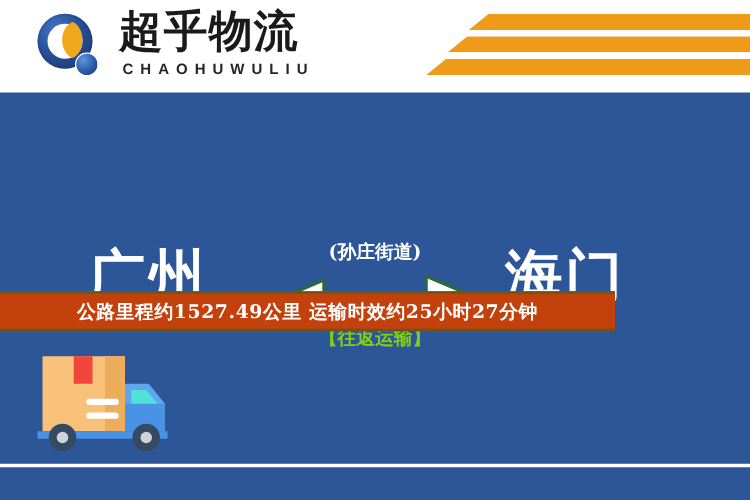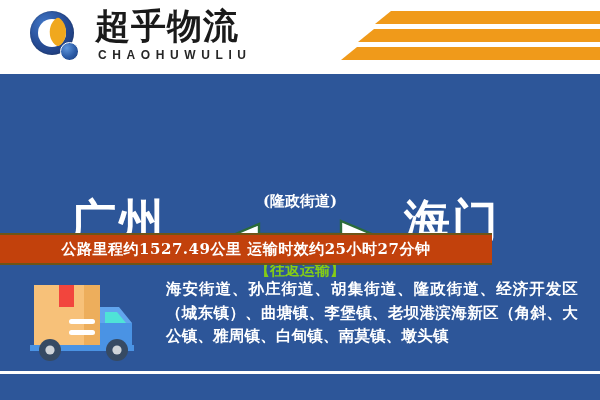--- a/index.html
+++ b/index.html
@@ -229,21 +229,21 @@
 
     <div class="stripe s1" id="stripe-1"></div>
     <div class="stripe s2" id="stripe-2"></div>
     <div class="stripe s3" id="stripe-3"></div>
   </div>
 
   <div id="route">
 
     <div class="city" id="city-origin">广州</div>
 
-    <div id="note-top">(隆政街道)</div>
+    <div id="note-top">(孙庄街道)</div>
 
     <div id="arrow-wrap">
       <svg width="164" height="42" viewBox="0 0 164 42" xmlns="http://www.w3.org/2000/svg">
         <path d="M1 25 L41 8 L41 18 L123 18 L123 5 L163 22 L123 39 L123 28 L41 28 L41 38 Z" fill="#ffffff" stroke="#2b6b3a" stroke-width="2.4" stroke-linejoin="miter"></path>
       </svg>
     </div>
 
     <div id="note-bottom">【往返运输】</div>
 
     <div class="city" id="city-dest">海门</div>
@@ -273,19 +273,18 @@
 
         <rect x="8" y="68" width="104" height="6" fill="#4a93e4"></rect>
 
         <circle cx="28" cy="73" r="11" fill="#364a63"></circle>
         <circle cx="28" cy="73" r="4.6" fill="#cfd4d9"></circle>
         <circle cx="95" cy="73" r="11" fill="#364a63"></circle>
         <circle cx="95" cy="73" r="4.6" fill="#cfd4d9"></circle>
       </svg>
     </div>
 
-    <div id="areas">海安街道、孙庄街道、胡集街道、隆政街道、经济开发区（城东镇）、曲塘镇、李堡镇、老坝港滨海新区（角斜、大公镇、雅周镇、白甸镇、南莫镇、墩头镇</div>
   </div>
 
   <div id="divider"></div>
   <div id="footer"></div>
 
 </div>
 
 </body></html>

